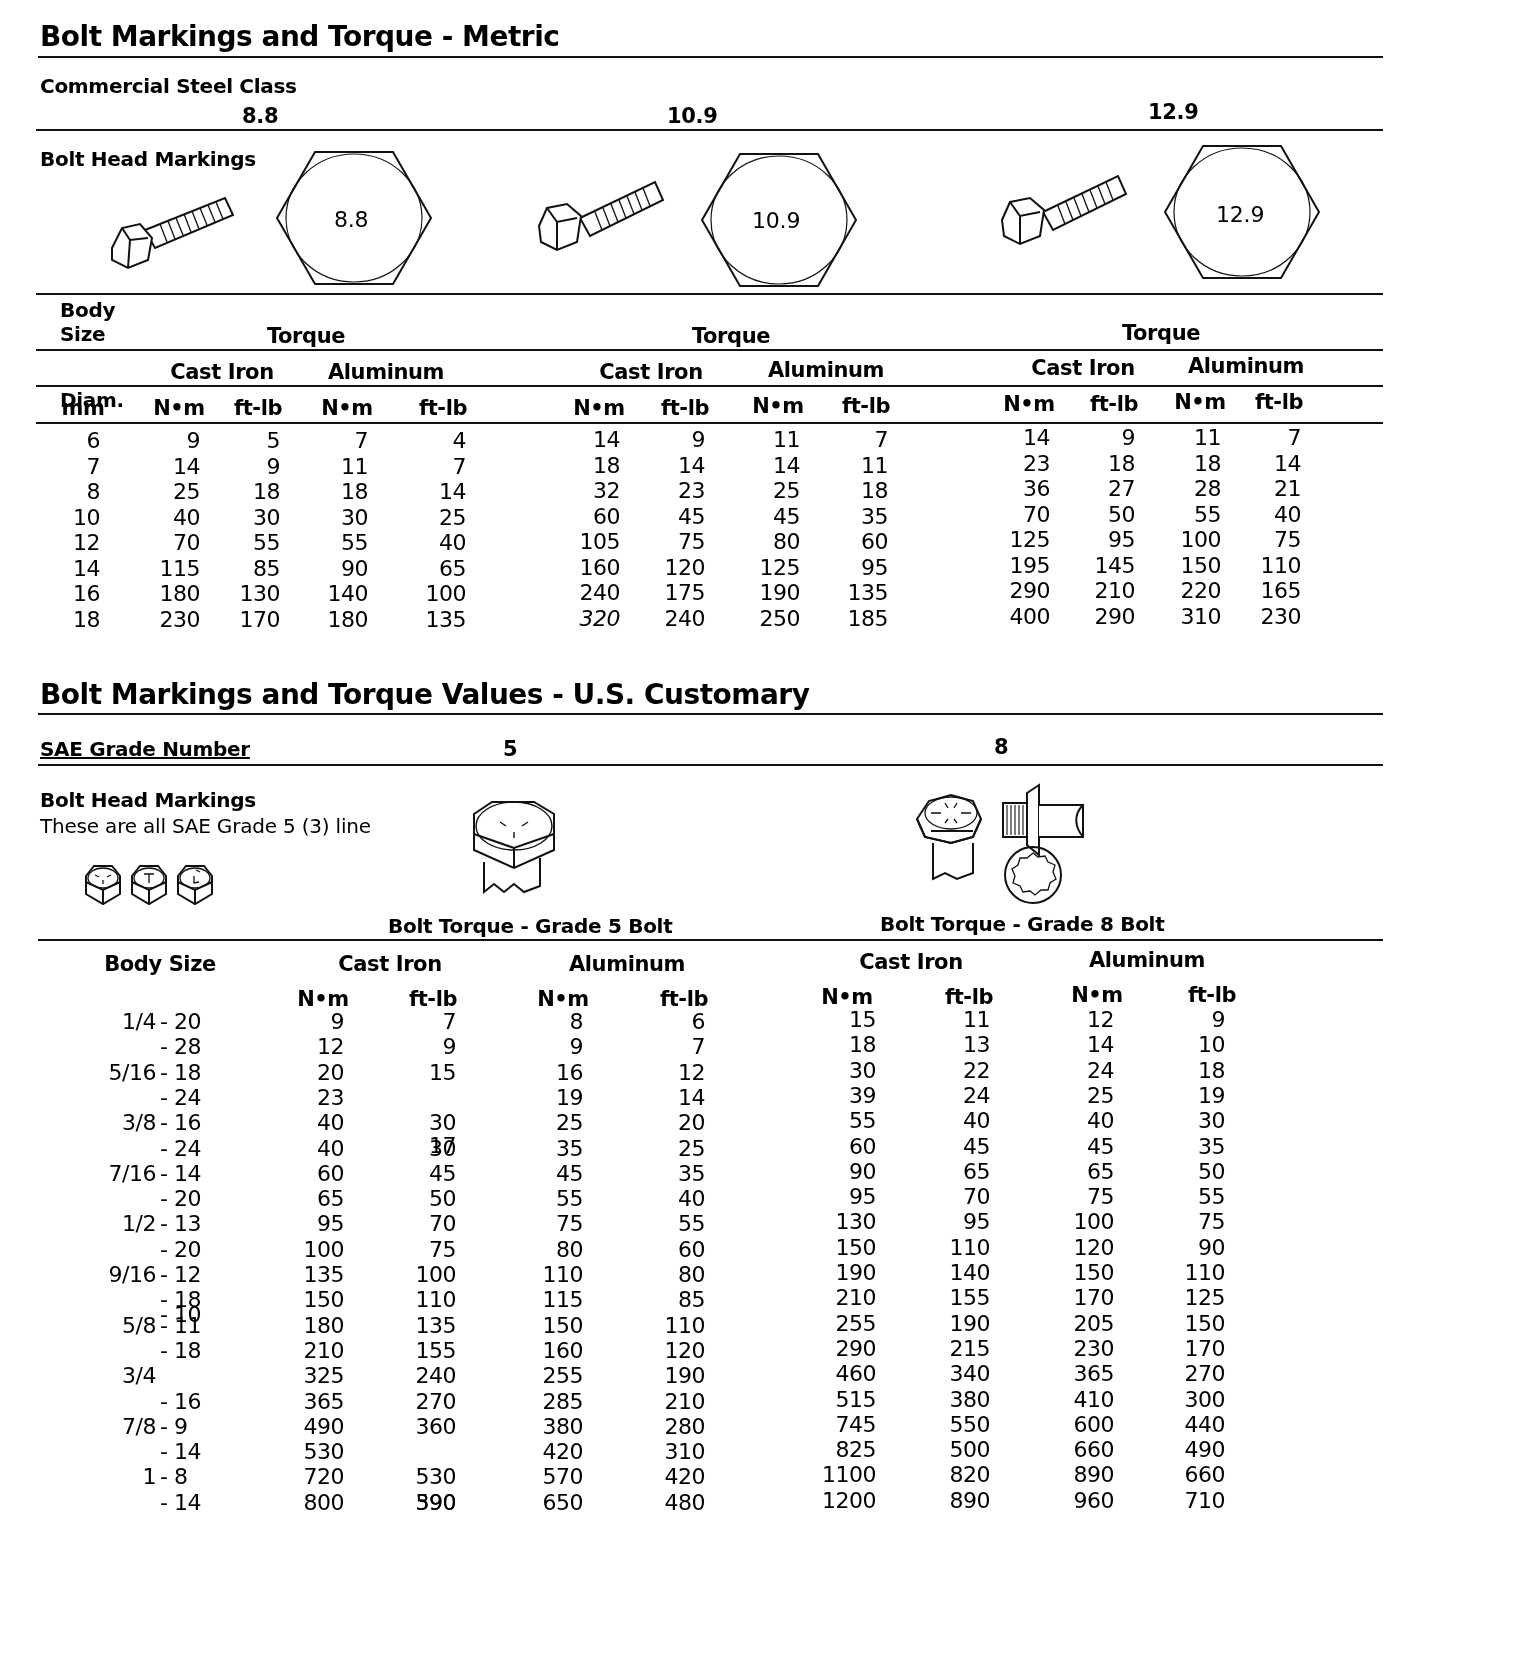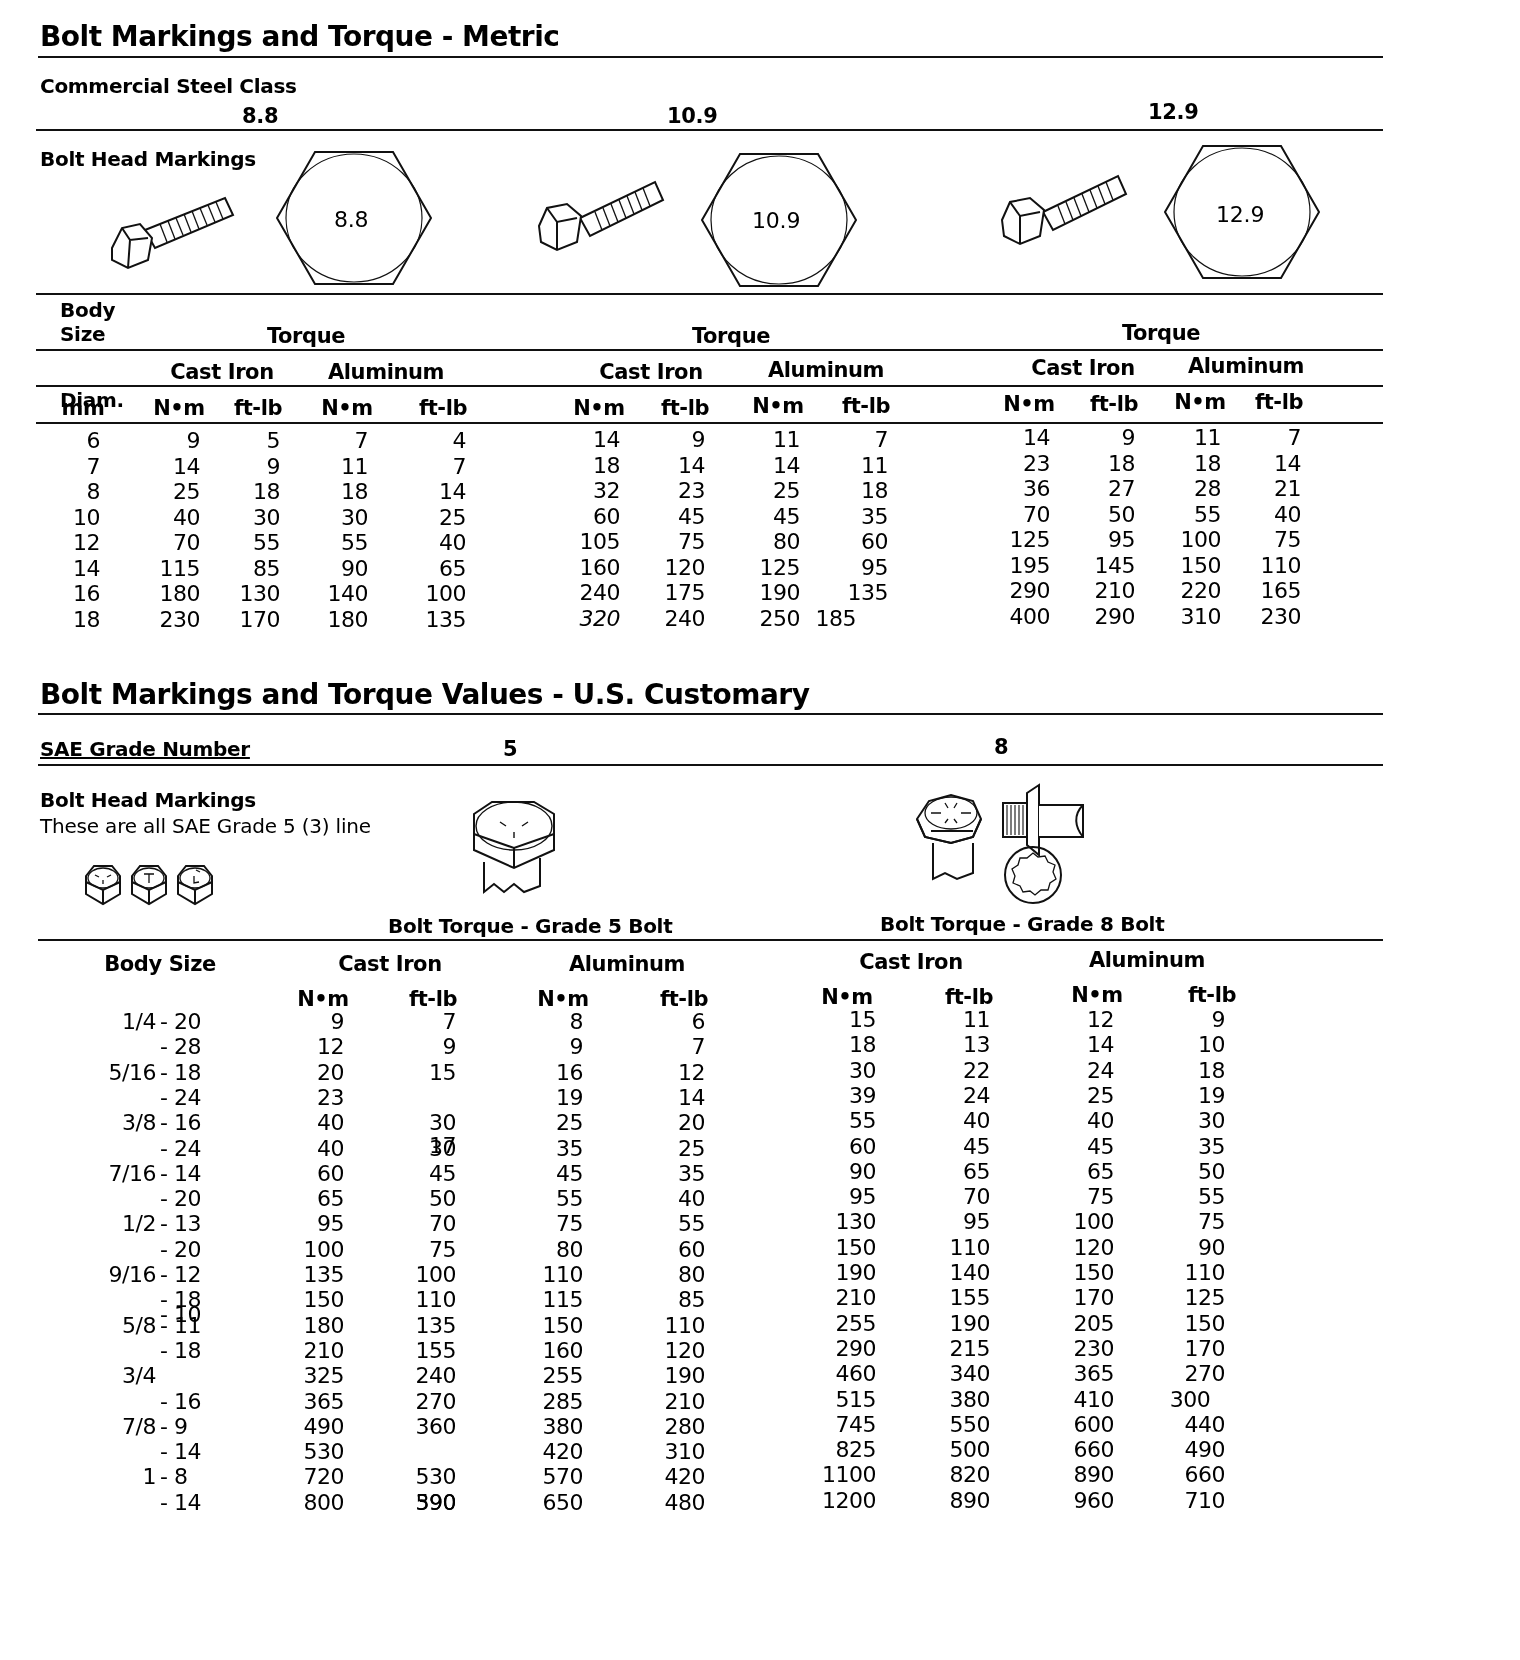--- a/index.html
+++ b/index.html
@@ -229,21 +229,21 @@
     <div class="num" style="left: 1151px; top: 578px;">220</div>
     <div class="num" style="left: 1231px; top: 578px;">165</div>
     <div class="num" style="left: 30px; top: 606.5px;">18</div>
     <div class="num" style="left: 130px; top: 606.5px;">230</div>
     <div class="num" style="left: 210px; top: 606.5px;">170</div>
     <div class="num" style="left: 298px; top: 606.5px;">180</div>
     <div class="num" style="left: 396px; top: 606.5px;">135</div>
     <div class="num" style="left: 550px; top: 605.5px; font-style: italic;">320</div>
     <div class="num" style="left: 635px; top: 605.5px;">240</div>
     <div class="num" style="left: 730px; top: 605.5px;">250</div>
-    <div class="num" style="left: 786px; top: 605.5px;">185</div>
+    <div class="num" style="left: 818px; top: 605.5px;">185</div>
     <div class="num" style="left: 980px; top: 603.5px;">400</div>
     <div class="num" style="left: 1065px; top: 603.5px;">290</div>
     <div class="num" style="left: 1151px; top: 603.5px;">310</div>
     <div class="num" style="left: 1231px; top: 603.5px;">230</div>
   </div>
 
 <div class="abs h1" style="left:40px;top:678px;">Bolt Markings and Torque Values - U.S. Customary</div>
 <div class="rule" style="left:38px;top:713px;width:1345px;"></div>
 
 <div class="abs lbl" style="left:40px;top:737px;text-decoration:underline;">SAE Grade Number</div>
@@ -480,21 +480,21 @@
     <div class="num" style="left: 1155px; top: 1361.2px;">270</div>
     <div class="num" style="left: 86px; top: 1388.5px;"></div>
     <div class="num l" style="left: 160px; top: 1388.5px;">- 16</div>
     <div class="num" style="left: 274px; top: 1388.5px;">365</div>
     <div class="num" style="left: 386px; top: 1388.5px;">270</div>
     <div class="num" style="left: 513px; top: 1388.5px;">285</div>
     <div class="num" style="left: 635px; top: 1388.5px;">210</div>
     <div class="num" style="left: 806px; top: 1386.5px;">515</div>
     <div class="num" style="left: 920px; top: 1386.5px;">380</div>
     <div class="num" style="left: 1044px; top: 1386.5px;">410</div>
-    <div class="num" style="left: 1155px; top: 1386.5px; text-align: center;">300</div>
+    <div class="num" style="left: 1155px; top: 1386.5px;">300</div>
     <div class="num" style="left: 86px; top: 1413.8px;">7/8</div>
     <div class="num l" style="left: 160px; top: 1413.8px;">- 9</div>
     <div class="num" style="left: 274px; top: 1413.8px;">490</div>
     <div class="num" style="left: 386px; top: 1413.8px;">360</div>
     <div class="num" style="left: 513px; top: 1413.8px;">380</div>
     <div class="num" style="left: 635px; top: 1413.8px;">280</div>
     <div class="num" style="left: 806px; top: 1411.8px;">745</div>
     <div class="num" style="left: 920px; top: 1411.8px;">550</div>
     <div class="num" style="left: 1044px; top: 1411.8px;">600</div>
     <div class="num" style="left: 1155px; top: 1411.8px;">440</div>

